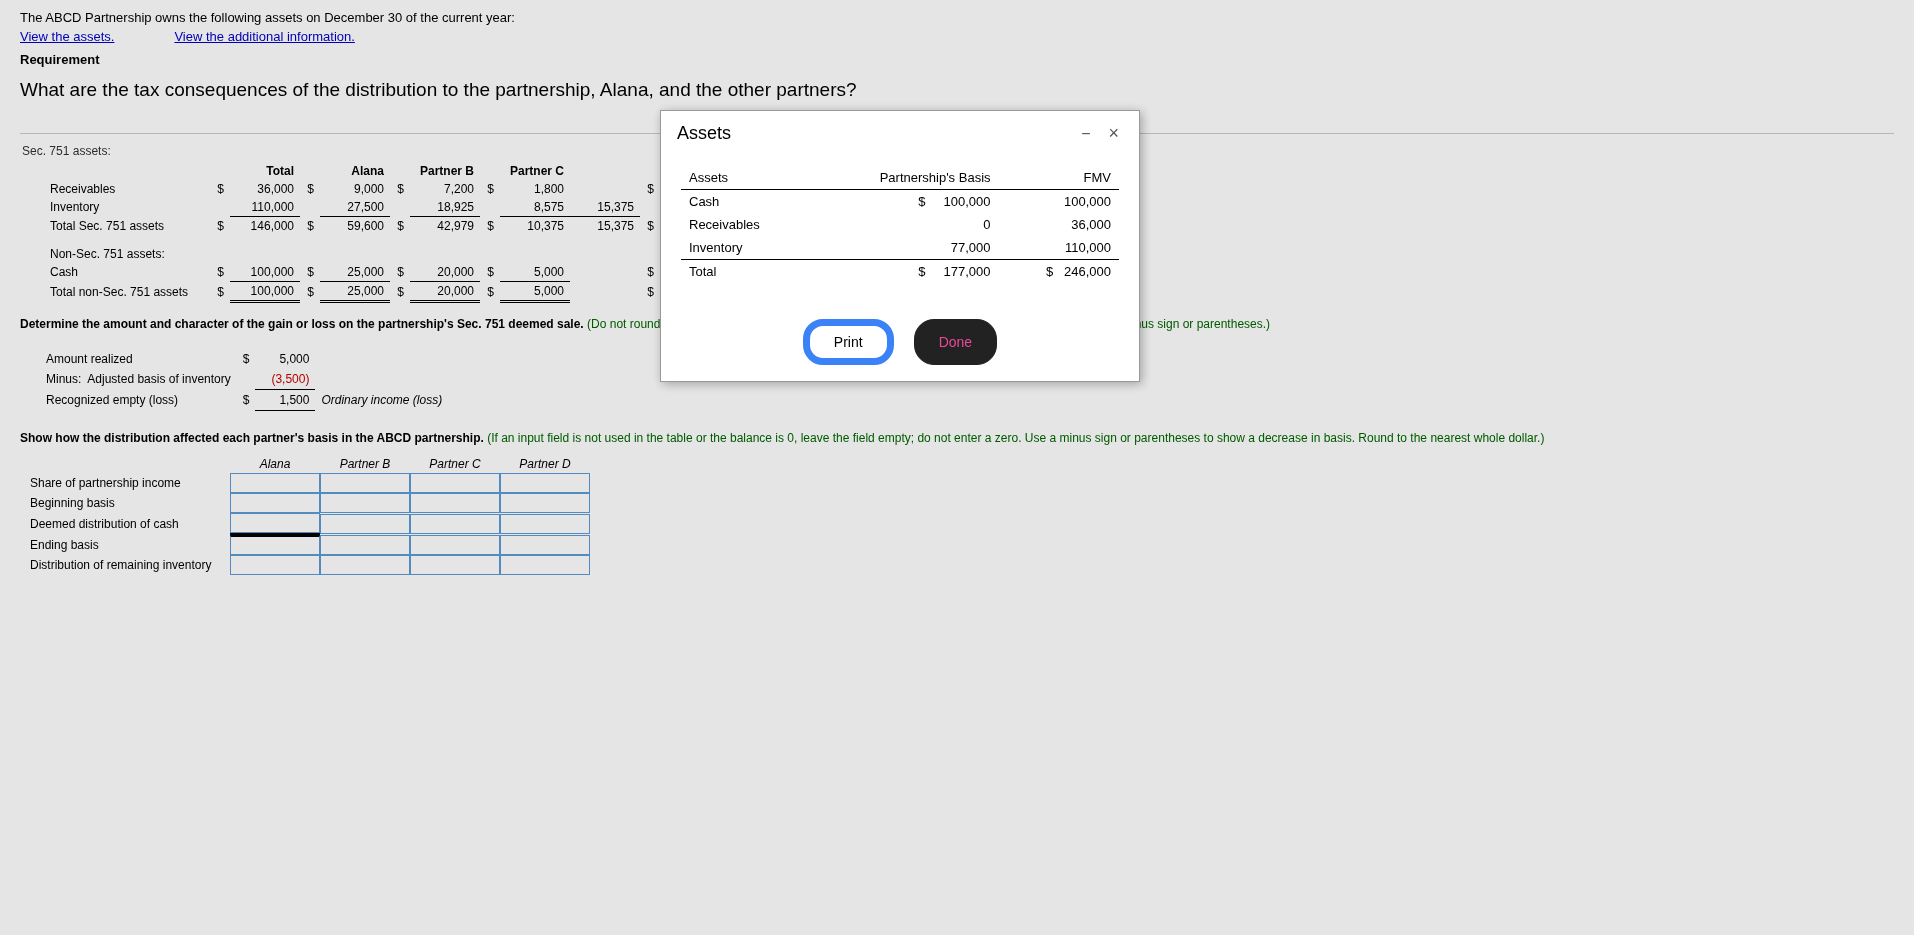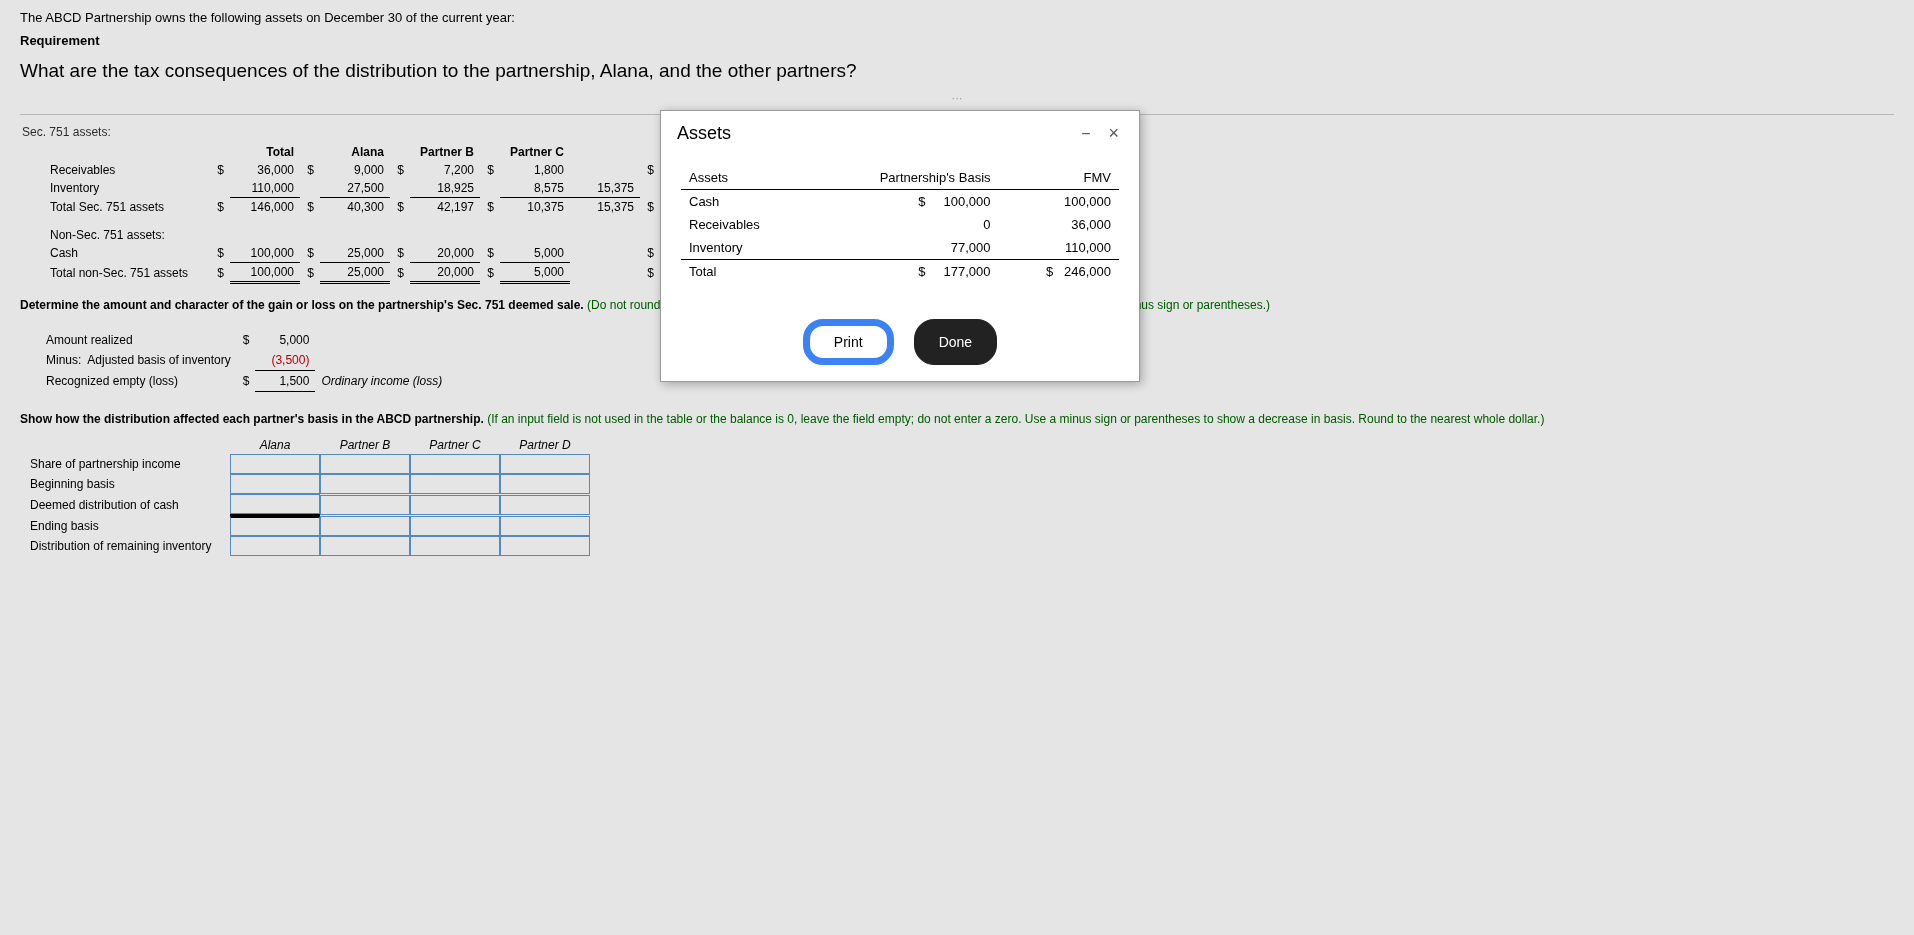--- a/index.html
+++ b/index.html
@@ -42,31 +42,35 @@
     .modal-btn-close { font-size: 18px; }
     .modal-body { padding: 10px 20px 20px 20px; }
     .modal-table { width: 100%; border-collapse: collapse; font-size: 13px; }
     .modal-table th { text-align: right; font-weight: normal; border-bottom: 1px solid #000; padding: 4px 8px; }
     .modal-table th.left-col { text-align: left; }
     .modal-table td { padding: 4px 8px; text-align: right; }
     .modal-table td.left-col { text-align: left; }
     .modal-table .total-row td { border-top: 1px solid #000; }
     .modal-footer { display: flex; justify-content: center; gap: 20px; padding: 16px 20px; }
     .btn-print { background: #fff; border: 7px solid #3b82f6; border-radius: 20px; padding: 8px 24px; font-size: 14px; cursor: pointer; }
-    .btn-done { background: #222; color: #ffffff; border: 1px solid #222; border-radius: 20px; padding: 8px 24px; font-size: 14px; cursor: pointer; }
+    .btn-done { background: #222; color: #ec4899; border: 1px solid #222; border-radius: 20px; padding: 8px 24px; font-size: 14px; cursor: pointer; }
 
     .negative { color: #cc0000; }
 
     .scrollbar-hint { text-align: center; color: #999; font-size: 11px; margin: 8px 0; }
   </style>
 </head>
 <body>
 
 <div>
   <p class="intro-text">The ABCD Partnership owns the following assets on December 30 of the current year:</p>
+  <div style="display:flex; gap:60px; margin-top:4px;">
+    <a class="link">View the assets.</a>
+    <a class="link">View the additional information.</a>
+  </div>
   <p class="requirement-label" style="margin-top:8px;">Requirement</p>
   <p class="requirement-text">What are the tax consequences of the distribution to the partnership, Alana, and the other partners?</p>
 </div>
 
 <div class="scrollbar-hint" style="text-align:center; margin:10px 0; color:#aaa;">···</div>
 <hr class="divider-h">
 
 <div style="margin-top: 6px;">
   <div class="section-title" style="margin-left:2px;">Sec. 751 assets:</div>
 
@@ -117,23 +121,23 @@
         <td style="border-bottom:1px solid #000;">15,375</td>
         <td></td>
         <td style="border-bottom:1px solid #000;">6,800</td>
       </tr>
 
       <tr>
         <td class="label-col" style="font-size:12px;">Total Sec. 751 assets</td>
         <td>$</td>
         <td style="border-top:1px solid #000;">146,000</td>
         <td>$</td>
-        <td style="border-top:1px solid #000;">40,300</td>
-        <td>$</td>
-        <td style="border-top:1px solid #000;">42,197</td>
+        <td style="border-top:1px solid #000;">59,600</td>
+        <td>$</td>
+        <td style="border-top:1px solid #000;">42,979</td>
         <td>$</td>
         <td style="border-top:1px solid #000;">10,375</td>
         <td style="border-top:1px solid #000;">15,375</td>
         <td>$</td>
         <td style="border-top:1px solid #000;">5,000</td>
       </tr>
 
       <tr>
           <td colspan="12" style="height:10px;"></td>
         </tr>

